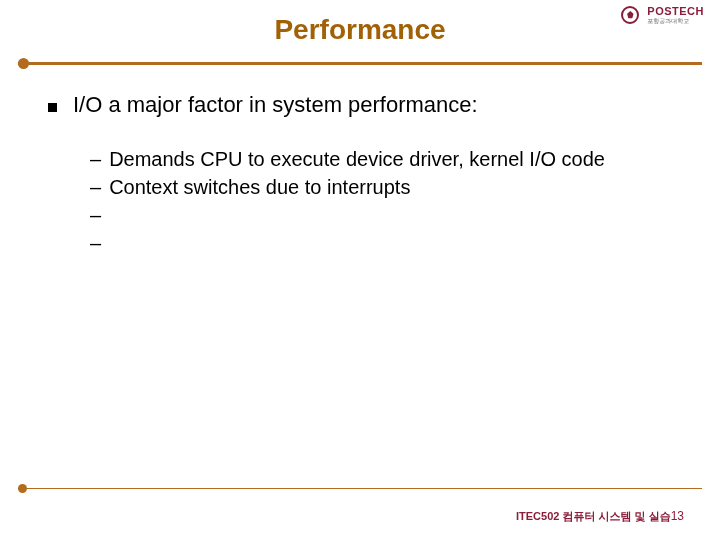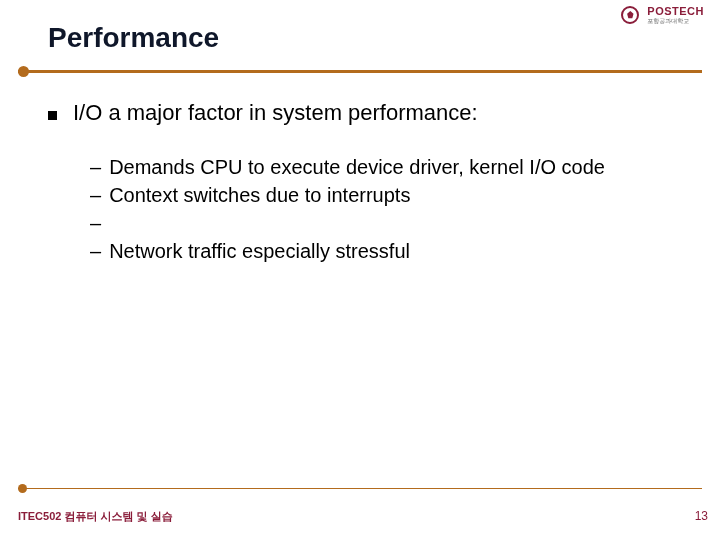--- a/index.html
+++ b/index.html
@@ -16,24 +16,25 @@
     width: 720px; height: 540px;
     position: relative;
     padding: 0;
   }
   .header {
     position: relative;
     width: 100%;
     padding-top: 14px;
   }
   .title {
+    text-align: center;
     font-size: 28px;
     font-weight: bold;
-    color: #0f172a;
-    margin: 8px;
+    color: #a16207;
+    margin: 0;
     padding: 0 40px;
     font-family: Verdana, sans-serif;
   }
   .logo {
     position: absolute;
     top: 6px;
     right: 16px;
     display: flex;
     align-items: center;
     gap: 8px;
@@ -118,23 +119,23 @@
   }
   .footer-rule .rule-dot {
     position: absolute;
     left: 0; bottom: 1px;
     width: 9px; height: 9px;
     background: #b36b1d;
     border-radius: 50%;
   }
   .footer {
     position: absolute;
-    left: 18px; right: 12px; bottom: 16px;
-    display: flex;
-    justify-content: space-between;
+    left: 18px; right: 36px; bottom: 16px;
+    display: flex;
+    justify-content: flex-end;
     align-items: baseline;
   }
   .course {
     font-size: 11px;
     font-weight: bold;
     color: #8a1d3a;
     font-family: Verdana, sans-serif;
   }
   .pagenum {
     font-size: 12px;
@@ -173,21 +174,20 @@
       </div>
       <div class="sub-bullet">
         <span class="dash">–</span>
         <span>Context switches due to interrupts</span>
       </div>
       <div class="sub-bullet">
         <span class="dash">–</span>
       </div>
       <div class="sub-bullet">
         <span class="dash">–</span>
-        <span>Network traffic especially stressful</span>
       </div>
     </div>
   </div>
 
   <div class="footer-rule">
     <div class="rule-dot"></div>
     <div class="rule-line"></div>
   </div>
 
   <div class="footer">

